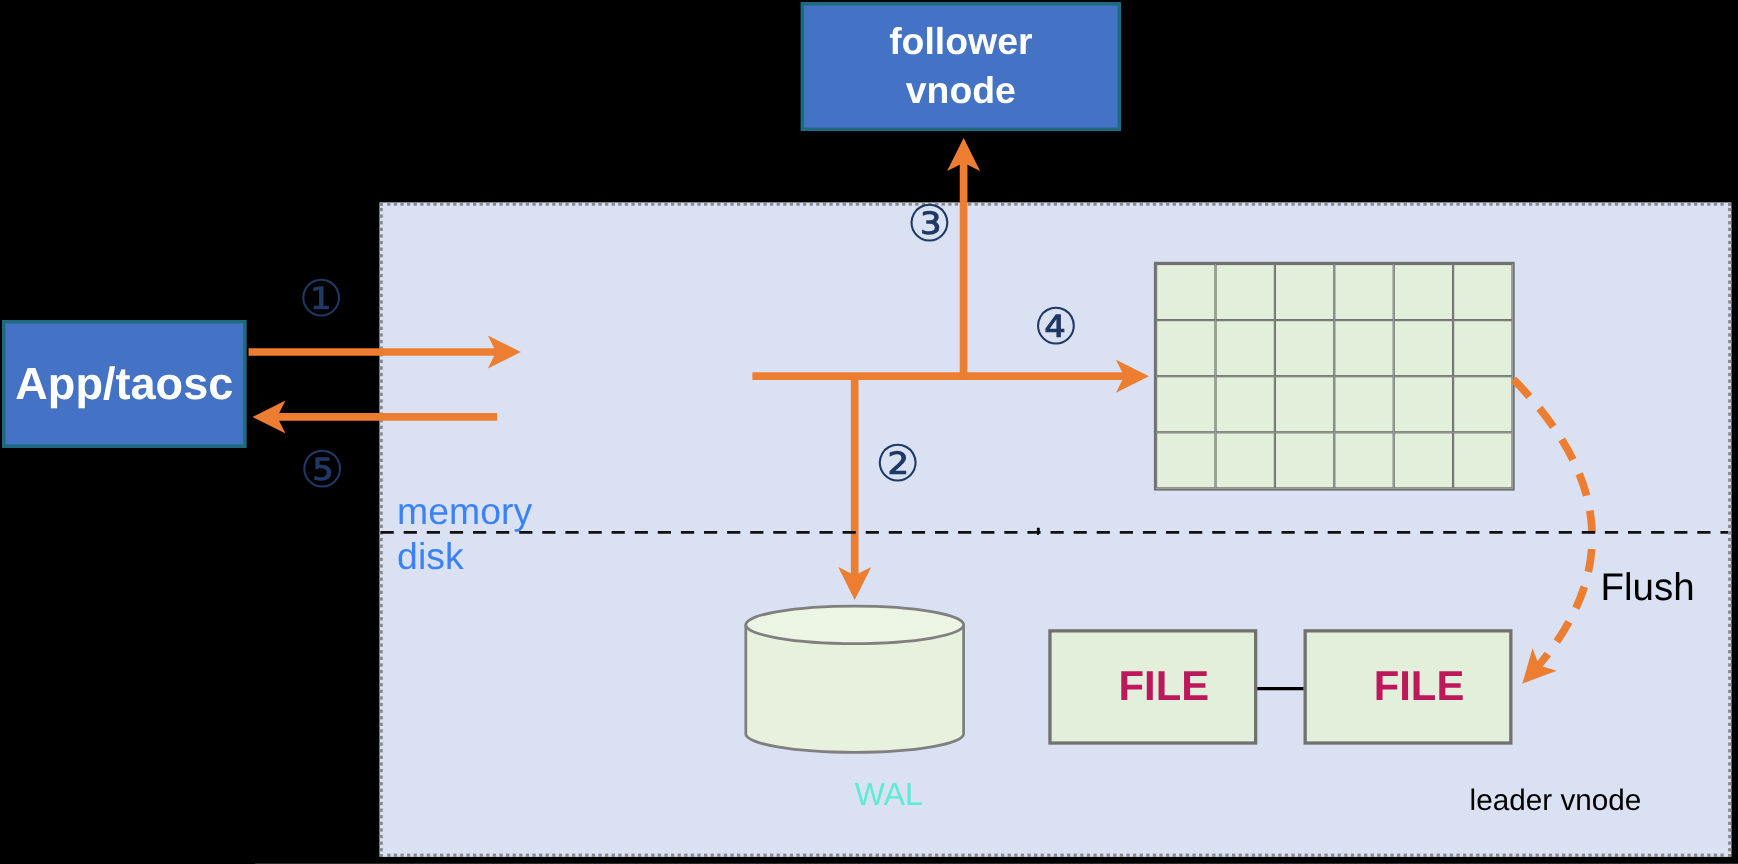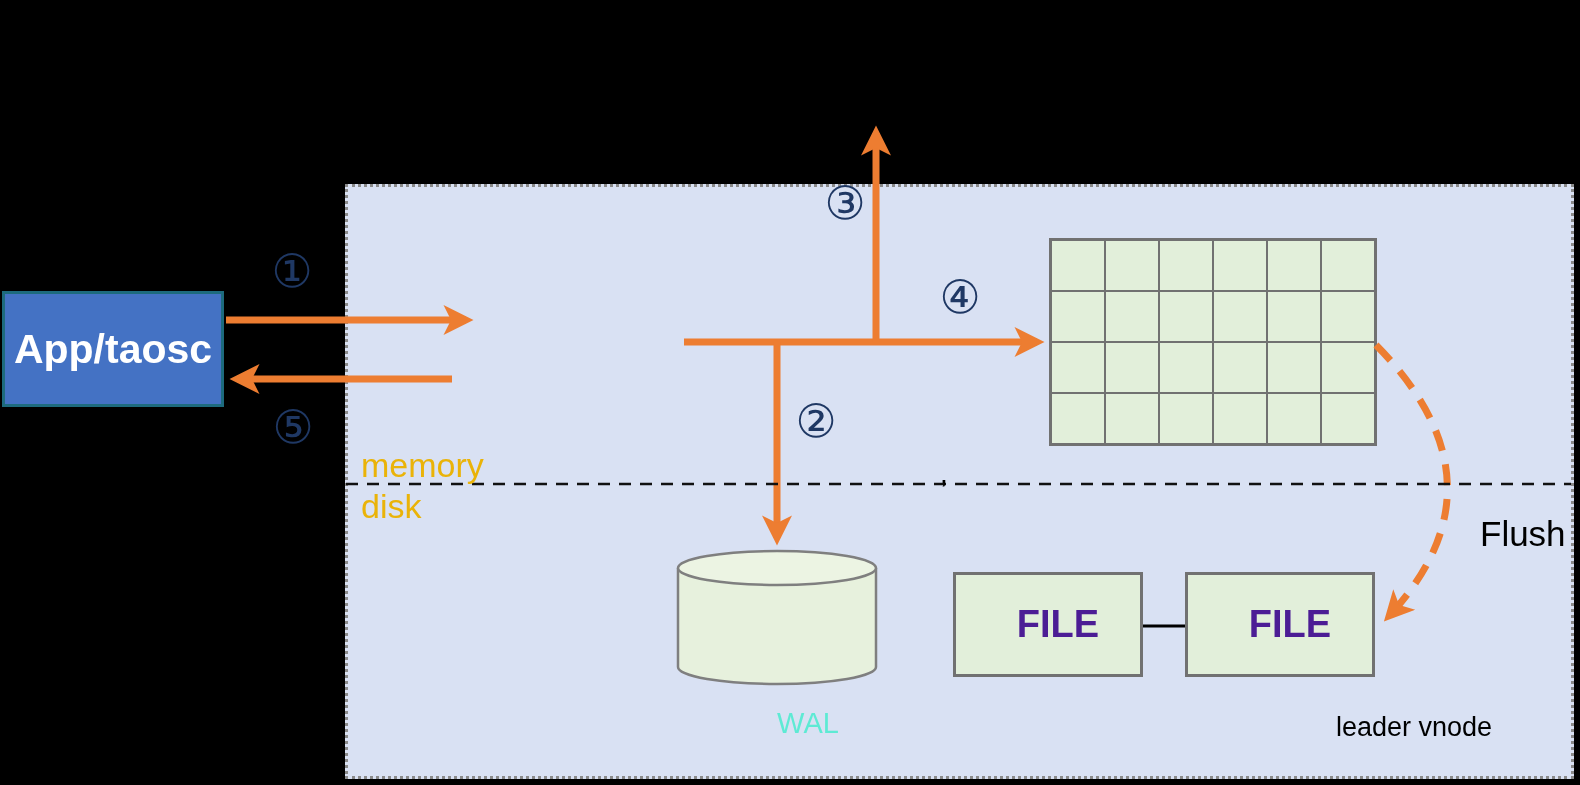--- a/index.html
+++ b/index.html
@@ -32,34 +32,34 @@
   #mem-grid{
     left:1049px;top:238px;width:328px;height:208px;box-sizing:border-box;
     border:2px solid #717171;display:grid;
     grid-template-columns:repeat(6,1fr);grid-template-rows:repeat(4,1fr);z-index:2;
   }
   #mem-grid .cell{background:#e2efda;border:1px solid #717171;}
   
   .file-box{
     box-sizing:border-box;background:#e2efda;border:3px solid #717171;
     display:flex;align-items:center;justify-content:center;
-    color:#4c1d95;font-weight:bold;font-size:38px;z-index:2;padding-left:20px;
+    color:#be185d;font-weight:bold;font-size:38px;z-index:2;padding-left:20px;
   }
   #file-box-1{left:953px;top:572px;width:190px;height:105px;}
   #file-box-2{left:1185px;top:572px;width:190px;height:105px;}
   
   #wal-cylinder{left:676px;top:549px;z-index:2;}
   
   #arrow-layer{left:0;top:0;width:1580px;height:785px;z-index:3;pointer-events:none;}
   
-  .lbl{color:#eab308;white-space:nowrap;z-index:4;}
+  .lbl{color:#3b82f6;white-space:nowrap;z-index:4;}
   #lbl-memory{left:361px;top:446px;font-size:34px;}
   #lbl-disk{left:361px;top:487px;font-size:34px;}
   #lbl-wal{left:808px;top:707px;font-size:29px;transform:translateX(-50%);color:#5eead4;}
-  #lbl-flush{left:1455px;top:514px;font-size:35px;color:#000;margin-left:25px;}
+  #lbl-flush{left:1455px;top:514px;font-size:35px;color:#000;}
   #lbl-leader{left:1336px;top:712px;font-size:27px;color:#000;}
   #lbl-comma{left:940px;top:458px;font-size:28px;color:#000;}
   .step{
     position:absolute;color:#1f3864;font-size:46px;line-height:1;
     font-family:"DejaVu Sans",sans-serif;transform:translate(-50%,-50%);z-index:4;
   }
   #step-1{left:292px;top:271px;}
   #step-2{left:816px;top:421px;}
   #step-3{left:845px;top:203px;}
   #step-4{left:960px;top:297px;}
@@ -129,20 +129,24 @@
 
     <line x1="876" y1="342" x2="876" y2="133" stroke="#ED7D31" stroke-width="7" marker-end="url(#ah)"></line>
 
     <path d="M1376,345 Q1512,483 1389,616" fill="none" stroke="#ED7D31" stroke-width="7" stroke-dasharray="21 14" marker-end="url(#ah)"></path>
 
     <line x1="346" y1="484" x2="1571" y2="484" stroke="#111111" stroke-width="2.5" stroke-dasharray="12 9"></line>
 
     <line x1="1143" y1="626" x2="1185" y2="626" stroke="#000000" stroke-width="3"></line>
   </svg>
 
+  <div id="follower-box" class="abs blue-box">
+    <span>follower</span>
+    <span>vnode</span>
+  </div>
   <div id="app-box" class="abs blue-box">
     <span>App/taosc</span>
   </div>
 
   <div id="lbl-memory" class="abs lbl">memory</div>
   <div id="lbl-disk" class="abs lbl">disk</div>
   <div id="lbl-wal" class="abs lbl">WAL</div>
   <div id="lbl-flush" class="abs lbl">Flush</div>
   <div id="lbl-leader" class="abs lbl">leader vnode</div>
   <div id="lbl-comma" class="abs lbl">,</div>

